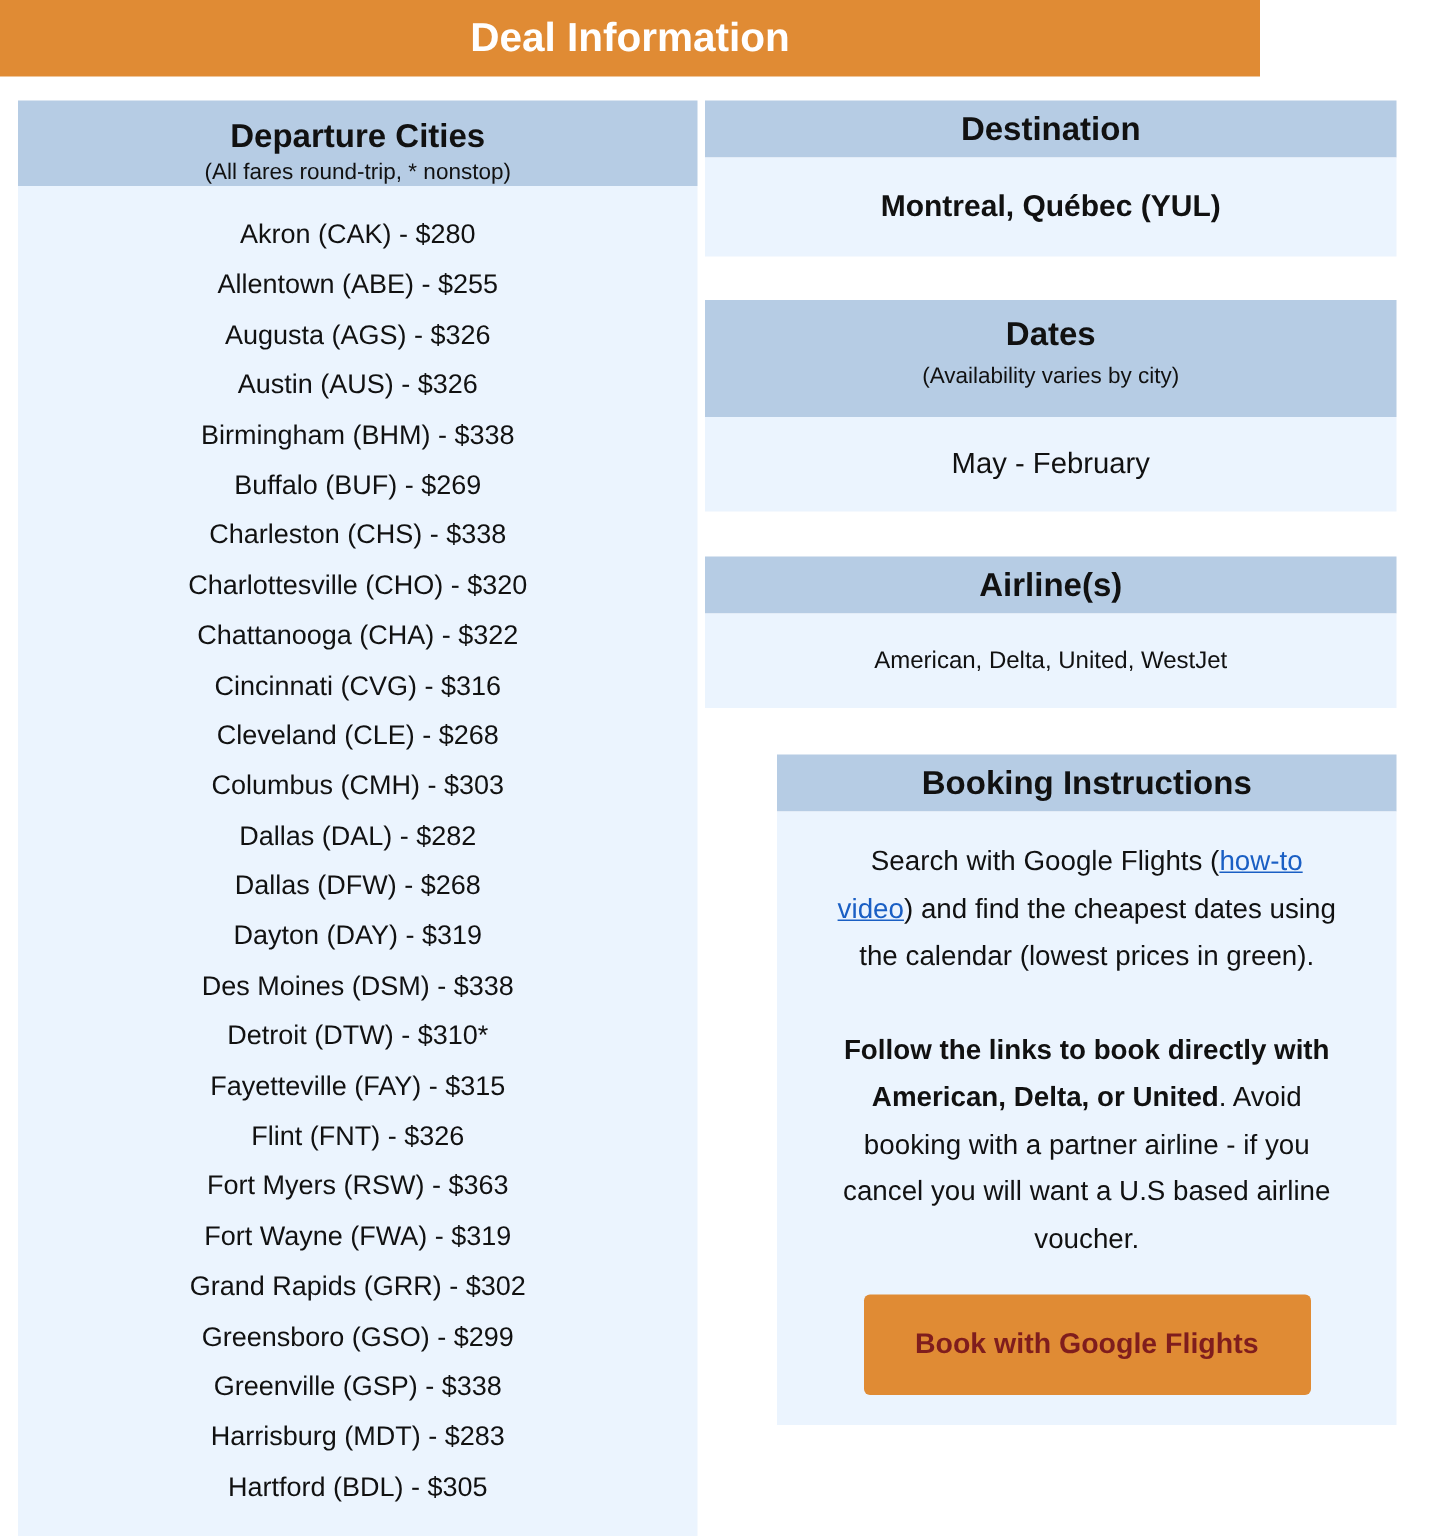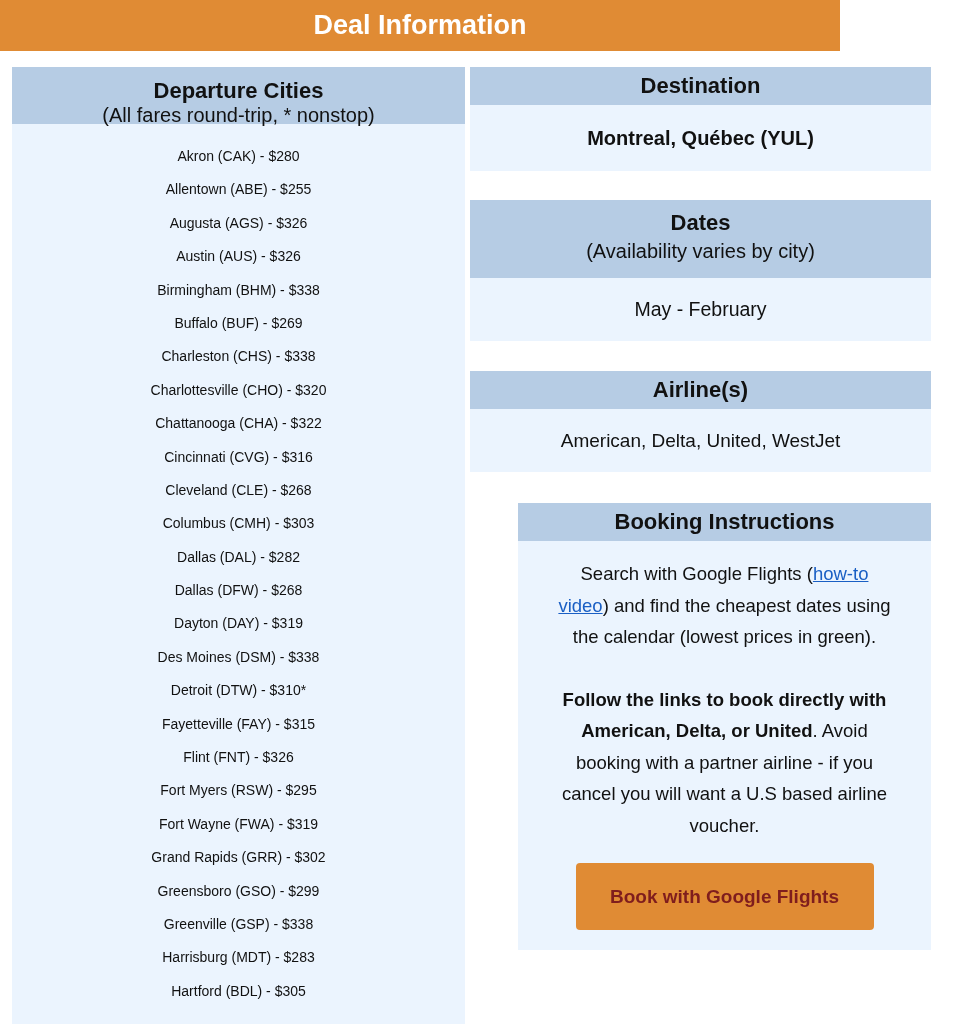--- a/index.html
+++ b/index.html
@@ -16,44 +16,44 @@
     font-size: 27px; font-weight: bold;
   }
   .panel { position: absolute; }
   .panel-head {
     background: #b6cce4; text-align: center;
   }
   .panel-body {
     background: #ebf4fe; text-align: center;
   }
   .head-title { font-size: 22px; font-weight: bold; display: block; }
-  .head-sub { font-size: 20px; display: block; }
+  .head-sub { font-size: 15px; display: block; }
 
   
   #left { left: 12px; top: 67px; width: 453px; }
   #left .panel-head { height: 57px; padding-top: 10px; }
   #left .panel-head .head-title { line-height: 28px; }
   #left .panel-head .head-sub { line-height: 20px; }
   #left .panel-body { height: 900px; padding-top: 16px; }
   .city {
-    font-size: 14px; line-height: 33.4px; height: 33.4px; display: block;
+    font-size: 18px; line-height: 33.4px; height: 33.4px; display: block;
   }
 
   
   .rp { left: 470px; width: 461px; }
   .rp .panel-head.single { height: 38px; line-height: 38px; }
   #dest { top: 67px; }
   #dest .panel-body { height: 66px; display: flex; align-items: center; justify-content: center; font-size: 20px; font-weight: bold; }
   #dates { top: 200px; }
   #dates .panel-head { height: 78px; padding-top: 8px; }
   #dates .panel-head .head-title { line-height: 30px; }
   #dates .panel-head .head-sub { line-height: 26px; }
   #dates .panel-body { height: 63px; display: flex; align-items: center; justify-content: center; font-size: 19.5px; }
   #airline { top: 371px; }
-  #airline .panel-body { height: 63px; display: flex; align-items: center; justify-content: center; font-size: 19px; }
+  #airline .panel-body { height: 63px; display: flex; align-items: center; justify-content: center; font-size: 16px; }
   #booking { top: 503px; padding-left: 48px; }
   #booking .panel-body { height: 409px; padding: 17px 40px 0 40px; font-size: 18.5px; line-height: 31.5px; }
   .para { display: block; }
   .gap { height: 31px; }
   .link { color: #1a5fc4; text-decoration: underline; cursor: pointer; }
   .btn {
     display: block; margin: 22px auto 0 auto;
     width: 298px; height: 67px; border-radius: 4px;
     background: #e08b34; color: #7f1d1d; font-weight: bold; font-size: 19px;
     line-height: 67px; text-align: center; cursor: pointer; border: none;
@@ -85,21 +85,21 @@
     <span class="city">Cincinnati (CVG) - $316</span>
     <span class="city">Cleveland (CLE) - $268</span>
     <span class="city">Columbus (CMH) - $303</span>
     <span class="city">Dallas (DAL) - $282</span>
     <span class="city">Dallas (DFW) - $268</span>
     <span class="city">Dayton (DAY) - $319</span>
     <span class="city">Des Moines (DSM) - $338</span>
     <span class="city">Detroit (DTW) - $310*</span>
     <span class="city">Fayetteville (FAY) - $315</span>
     <span class="city">Flint (FNT) - $326</span>
-    <span class="city">Fort Myers (RSW) - $295</span>
+    <span class="city">Fort Myers (RSW) - $363</span>
     <span class="city">Fort Wayne (FWA) - $319</span>
     <span class="city">Grand Rapids (GRR) - $302</span>
     <span class="city">Greensboro (GSO) - $299</span>
     <span class="city">Greenville (GSP) - $338</span>
     <span class="city">Harrisburg (MDT) - $283</span>
     <span class="city">Hartford (BDL) - $305</span>
   </div>
 </div>
 
 <div class="panel rp" id="dest">

